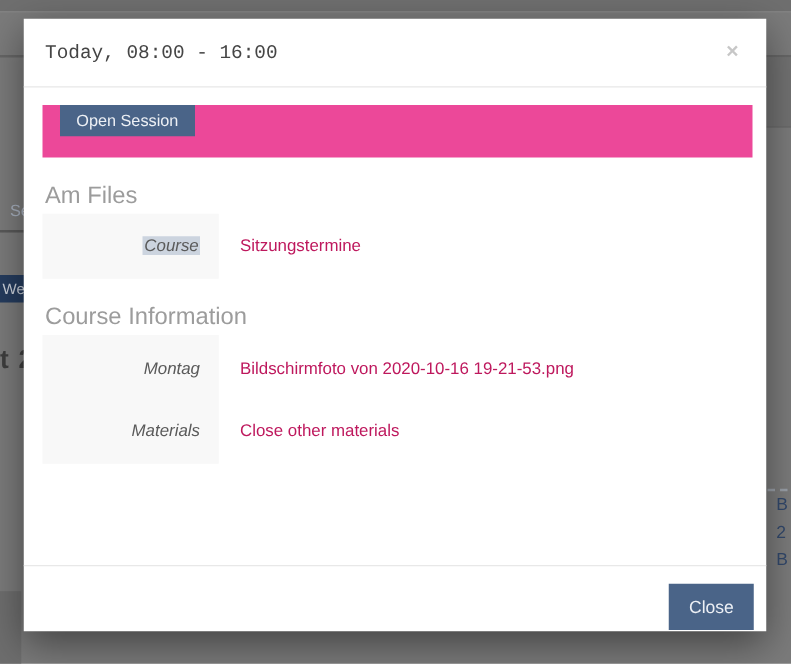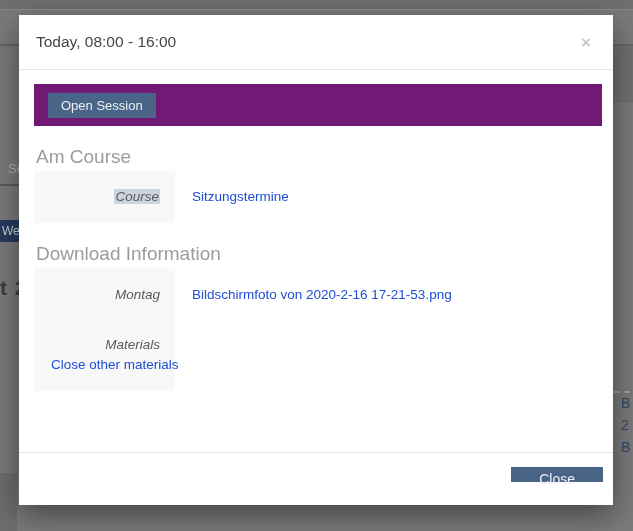--- a/index.html
+++ b/index.html
@@ -28,63 +28,64 @@
   
   .modal {
     position:absolute; left:19px; top:15px; width:594px; height:490px;
     background:#ffffff;
     box-shadow:0 10px 30px rgba(0,0,0,0.45);
   }
   .modal-header {
     height:55px; display:flex; align-items:center;
     padding:0 18px 0 17px;
     border-bottom:1px solid #e7e7e7;
+    font-family:Liberation Mono, monospace;
   }
   .modal-title { font-size:15.5px; color:#454545; flex:1; }
   .close-x {
     font-size:17px; color:#c7c7c7; cursor:pointer; line-height:1;
     padding:2px 4px; font-weight:bold;
   }
   .toolbar-band {
     margin:14px 11px 0 15px; height:42px;
-    background:#701a75;
-    display:flex; align-items:center; gap:17px;
+    background:#ec4899;
+    display:flex; gap:17px;
     padding-left:14px;
   }
   .btn {
     background:#4a6488; color:#edf0f5; border:none; cursor:pointer;
     font-family:"Liberation Sans", sans-serif;
     font-size:13px; padding:5px 13px; height:25px; line-height:15px;
   }
   .section-heading {
     margin:20px 0 3px 17px; font-size:19px; color:#9c9c9c; font-weight:normal;
   }
   .section-table { position:relative; margin-left:15px; }
   .section-table::before {
     content:""; position:absolute; left:0; top:0; bottom:0; width:141px;
     background:#f8f8f8;
   }
   .tbl-1 { padding:16px 0; }
   .tbl-2 { padding:17px 0 16px 0; }
   .row { display:flex; position:relative; }
-  .row-materials { margin-top:30px;flex-direction:column; }
+  .row-materials { margin-top:30px; }
   .label-cell {
     width:141px; text-align:right; padding-right:15px;
     font-style:italic; font-size:13.5px; color:#5a5a5a; line-height:20px;
   }
   .label-hl { background:#ccd4df; padding:0 1px;text-align:right; }
   .value-cell { padding-left:17px; font-size:13.5px; line-height:20px; }
-  .link { color:#1d4ed8; text-decoration:none; display:block; cursor:pointer; }
+  .link { color:#be185d; text-decoration:none; display:block; cursor:pointer; }
   .modal-footer {
     position:absolute; left:0; bottom:0; width:100%; height:53px;
     border-top:1px solid #e8e8e8;
   }
   .footer-btn {
     position:absolute; right:10px; top:14px;
-    font-size:14px; padding:4px 28px; height:15px; line-height:17px;
+    font-size:14px; padding:4px 16px; height:37px; line-height:17px;
   }
 </style>
 </head>
 <body>
 
 <div class="bg-top-band"></div>
 <div class="bg-line-44"></div>
 <div class="bg-right-shade"></div>
 <div class="bg-frag bg-se">Se</div>
 <div class="bg-line-185"></div>
@@ -100,36 +101,36 @@
 
   <div class="modal-header">
     <div class="modal-title">Today, 08:00 - 16:00</div>
     <span class="close-x">×</span>
   </div>
 
   <div class="toolbar-band">
     <button class="btn">Open Session</button>
   </div>
 
-  <h2 class="section-heading">Am Course</h2>
+  <h2 class="section-heading">Am Files</h2>
   <div class="section-table tbl-1">
     <div class="row">
       <div class="label-cell"><span class="label-hl">Course</span></div>
       <div class="value-cell">
         <a class="link">Sitzungstermine</a>
       </div>
     </div>
   </div>
 
-  <h2 class="section-heading">Download Information</h2>
+  <h2 class="section-heading">Course Information</h2>
   <div class="section-table tbl-2">
     <div class="row">
       <div class="label-cell">Montag</div>
       <div class="value-cell">
-        <a class="link">Bildschirmfoto von 2020-2-16 17-21-53.png</a>
+        <a class="link">Bildschirmfoto von 2020-10-16 19-21-53.png</a>
       </div>
     </div>
     <div class="row row-materials">
       <div class="label-cell">Materials</div>
       <div class="value-cell">
         <a class="link">Close other materials</a>
       </div>
     </div>
   </div>
 

